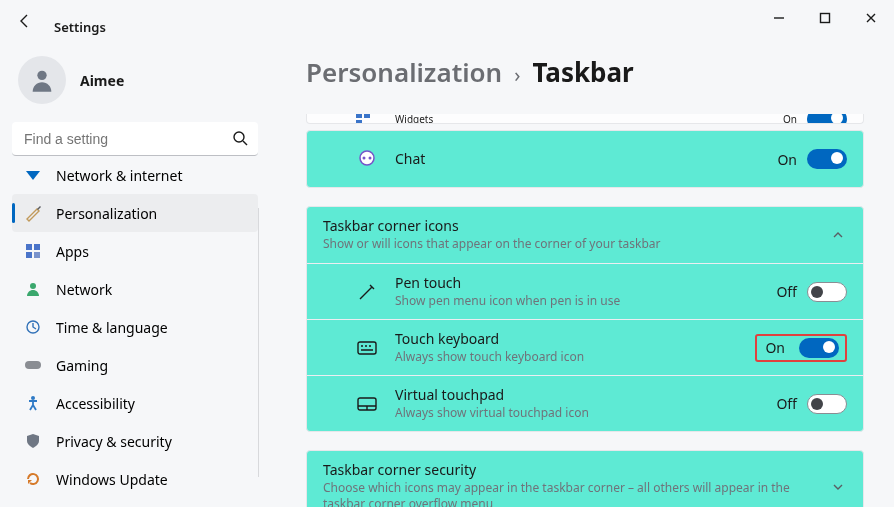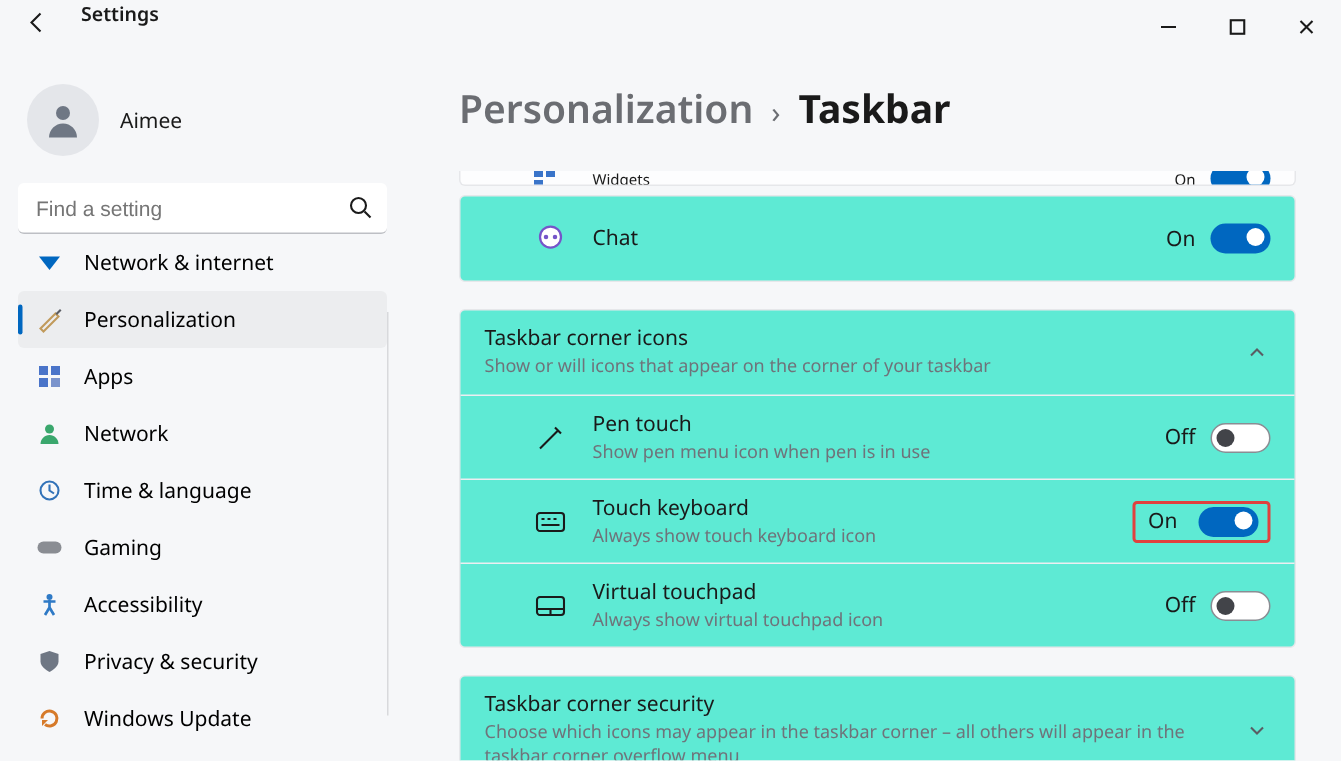--- a/index.html
+++ b/index.html
@@ -1,31 +1,31 @@
 <!DOCTYPE html>
 <html><head>
 <meta charset="utf-8">
 <style>
 * { box-sizing: border-box; margin: 0; padding: 0; }
 body { font-family: "Segoe UI", -apple-system, system-ui, sans-serif; font-size: 14px; color: #1a1a1a; background: #f6f7f9; width: 894px; height: 507px; overflow: hidden; position: relative; }
 
 
-.titlebar { height: 36px; display: flex; align-items: flex-start; padding-left: 10px; }
+.titlebar { height: 36px; display: flex; align-items: flex-end; padding-left: 10px; }
 .titlebar .back { width: 30px; height: 30px; display:flex; align-items:center; justify-content:center; cursor:pointer; }
 .titlebar .app { font-weight:600; padding-left:14px; font-size:13px; }
 .titlebar .winctrl { margin-left:auto; display:flex; }
 .titlebar .winctrl div { width:46px; height:36px; display:flex; align-items:center; justify-content:center; cursor:pointer; }
 
 
 .layout { display:flex; height:471px; }
 .sidebar { width:270px; padding:10px 12px 0 12px; display:flex; flex-direction:column; }
 .profile { display:flex; align-items:center; padding:10px 6px 18px 6px; gap:14px; }
 .avatar { width:48px; height:48px; border-radius:50%; background:#e4e6ea; display:flex; align-items:center; justify-content:center; }
 .avatar svg { width:28px; height:28px; fill:#6f7784; }
-.username { font-weight:400; font-size:14px; }
+.username { font-weight:700; font-size:14px; }
 
 .search { position:relative; }
 .search input { width:100%; height:34px; padding:0 34px 0 12px; border:none; border-bottom:1px solid #bdbfc4; background:#fff; border-radius:4px; font-size:14px; outline:none; }
 .search .sicon { position:absolute; right:10px; top:8px; }
 
 .nav { flex:1; position:relative; }
 .nav-scroll { overflow:hidden; }
 .nav-item { display:flex; align-items:center; height:38px; padding:0 10px 0 12px; border-radius:4px; cursor:pointer; gap:14px; }
 .nav-item.selected { background:#ecedef; position:relative; }
 .nav-item.selected::before { content:""; position:absolute; left:0; top:9px; bottom:9px; width:3px; background:#0067c0; border-radius:2px; }

